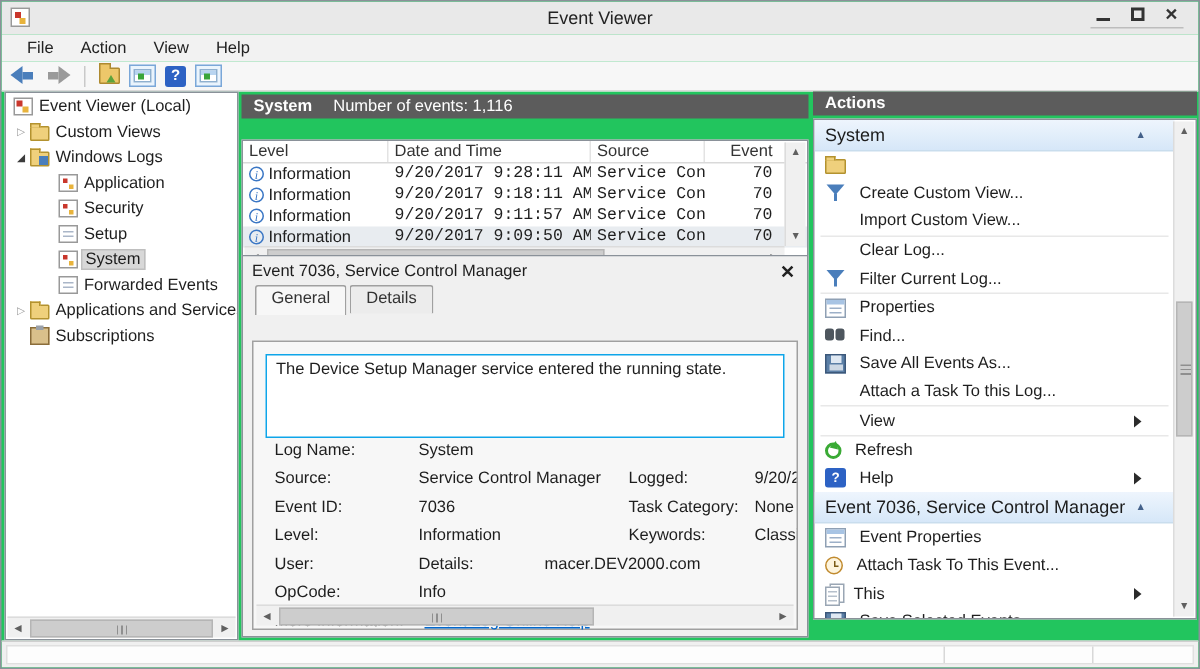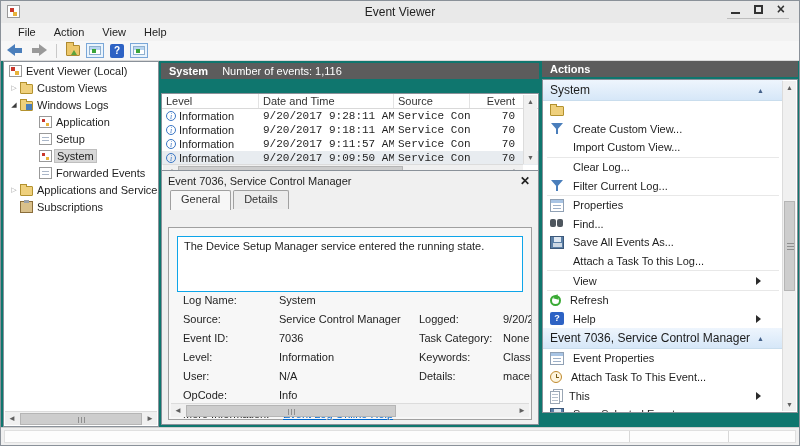--- a/index.html
+++ b/index.html
@@ -1,17 +1,17 @@
 <!DOCTYPE html>
 <html><head>
 <meta charset="utf-8">
 <style>
   * { margin:0; padding:0; box-sizing:border-box; }
   html,body { width:800px; height:446px; font-family:"Liberation Sans", sans-serif; background:#fff; }
-  .window { position:relative; width:800px; height:446px; background:#0f766e; border:1px solid #8a9199; overflow:hidden; font-size:11px; color:#1e1e1e; }
+  .window { position:relative; width:800px; height:446px; background:#22c55e; border:1px solid #8a9199; overflow:hidden; font-size:11px; color:#1e1e1e; }
 
   
   .titlebar { position:absolute; top:0; left:0; right:0; height:22px; background:#e9e9e9; display:flex; align-items:center; }
   .app-icon { position:absolute; left:6px; top:4px; width:13px; height:13px; background:#fff; border:1px solid #999; }
   .app-icon::before { content:""; position:absolute; left:2px; top:2px; width:4px; height:4px; background:#c9372c; }
   .app-icon::after { content:""; position:absolute; left:5px; top:6px; width:4px; height:4px; background:#e8b33c; }
   .title { flex:1; text-align:center; font-size:12px; color:#222; }
   .win-controls { position:absolute; right:10px; top:2px; display:flex; gap:14px; align-items:center; height:16px; border-bottom:1px solid #bdbdbd; padding:0 4px 2px 4px; }
   .wc { display:inline-block; cursor:default; color:#333; font-size:11px; line-height:12px; }
   .wc.min { width:9px; height:9px; border-bottom:2px solid #333; }
@@ -197,20 +197,24 @@
     <div class="tree-row" style="padding-left:4px">
       <span class="tw-exp solid">◢</span>
       <span class="ti i-folder blue"></span>
       <span class="lbl">Windows Logs</span>
     </div>
     <div class="tree-row" style="padding-left:35px">
       <span class="ti i-log"></span>
       <span class="lbl">Application</span>
     </div>
     <div class="tree-row" style="padding-left:35px">
+      <span class="ti i-log"></span>
+      <span class="lbl">Security</span>
+    </div>
+    <div class="tree-row" style="padding-left:35px">
       <span class="ti i-page"></span>
       <span class="lbl">Setup</span>
     </div>
     <div class="tree-row sel" style="padding-left:35px">
       <span class="ti i-log"></span>
       <span class="lbl">System</span>
     </div>
     <div class="tree-row" style="padding-left:35px">
       <span class="ti i-page"></span>
       <span class="lbl">Forwarded Events</span>
@@ -320,21 +324,20 @@
           <span class="f-val2">None</span>
         </div>
         <div class="f-row">
           <span class="f-lab">Level:</span>
           <span class="f-val">Information</span>
           <span class="f-lab2">Keywords:</span>
           <span class="f-val2">Classic</span>
         </div>
         <div class="f-row">
           <span class="f-lab">User:</span>
-          <span class="f-val">N/A</span>
           <span class="f-lab2">Details:</span>
           <span class="f-val2">macer.DEV2000.com</span>
         </div>
         <div class="f-row">
           <span class="f-lab">OpCode:</span>
           <span class="f-val">Info</span>
         </div>
         <div class="f-row">
           <span class="f-lab" style="width:100px">More Information:</span>
           <span class="link">Event Log Online Help</span>

